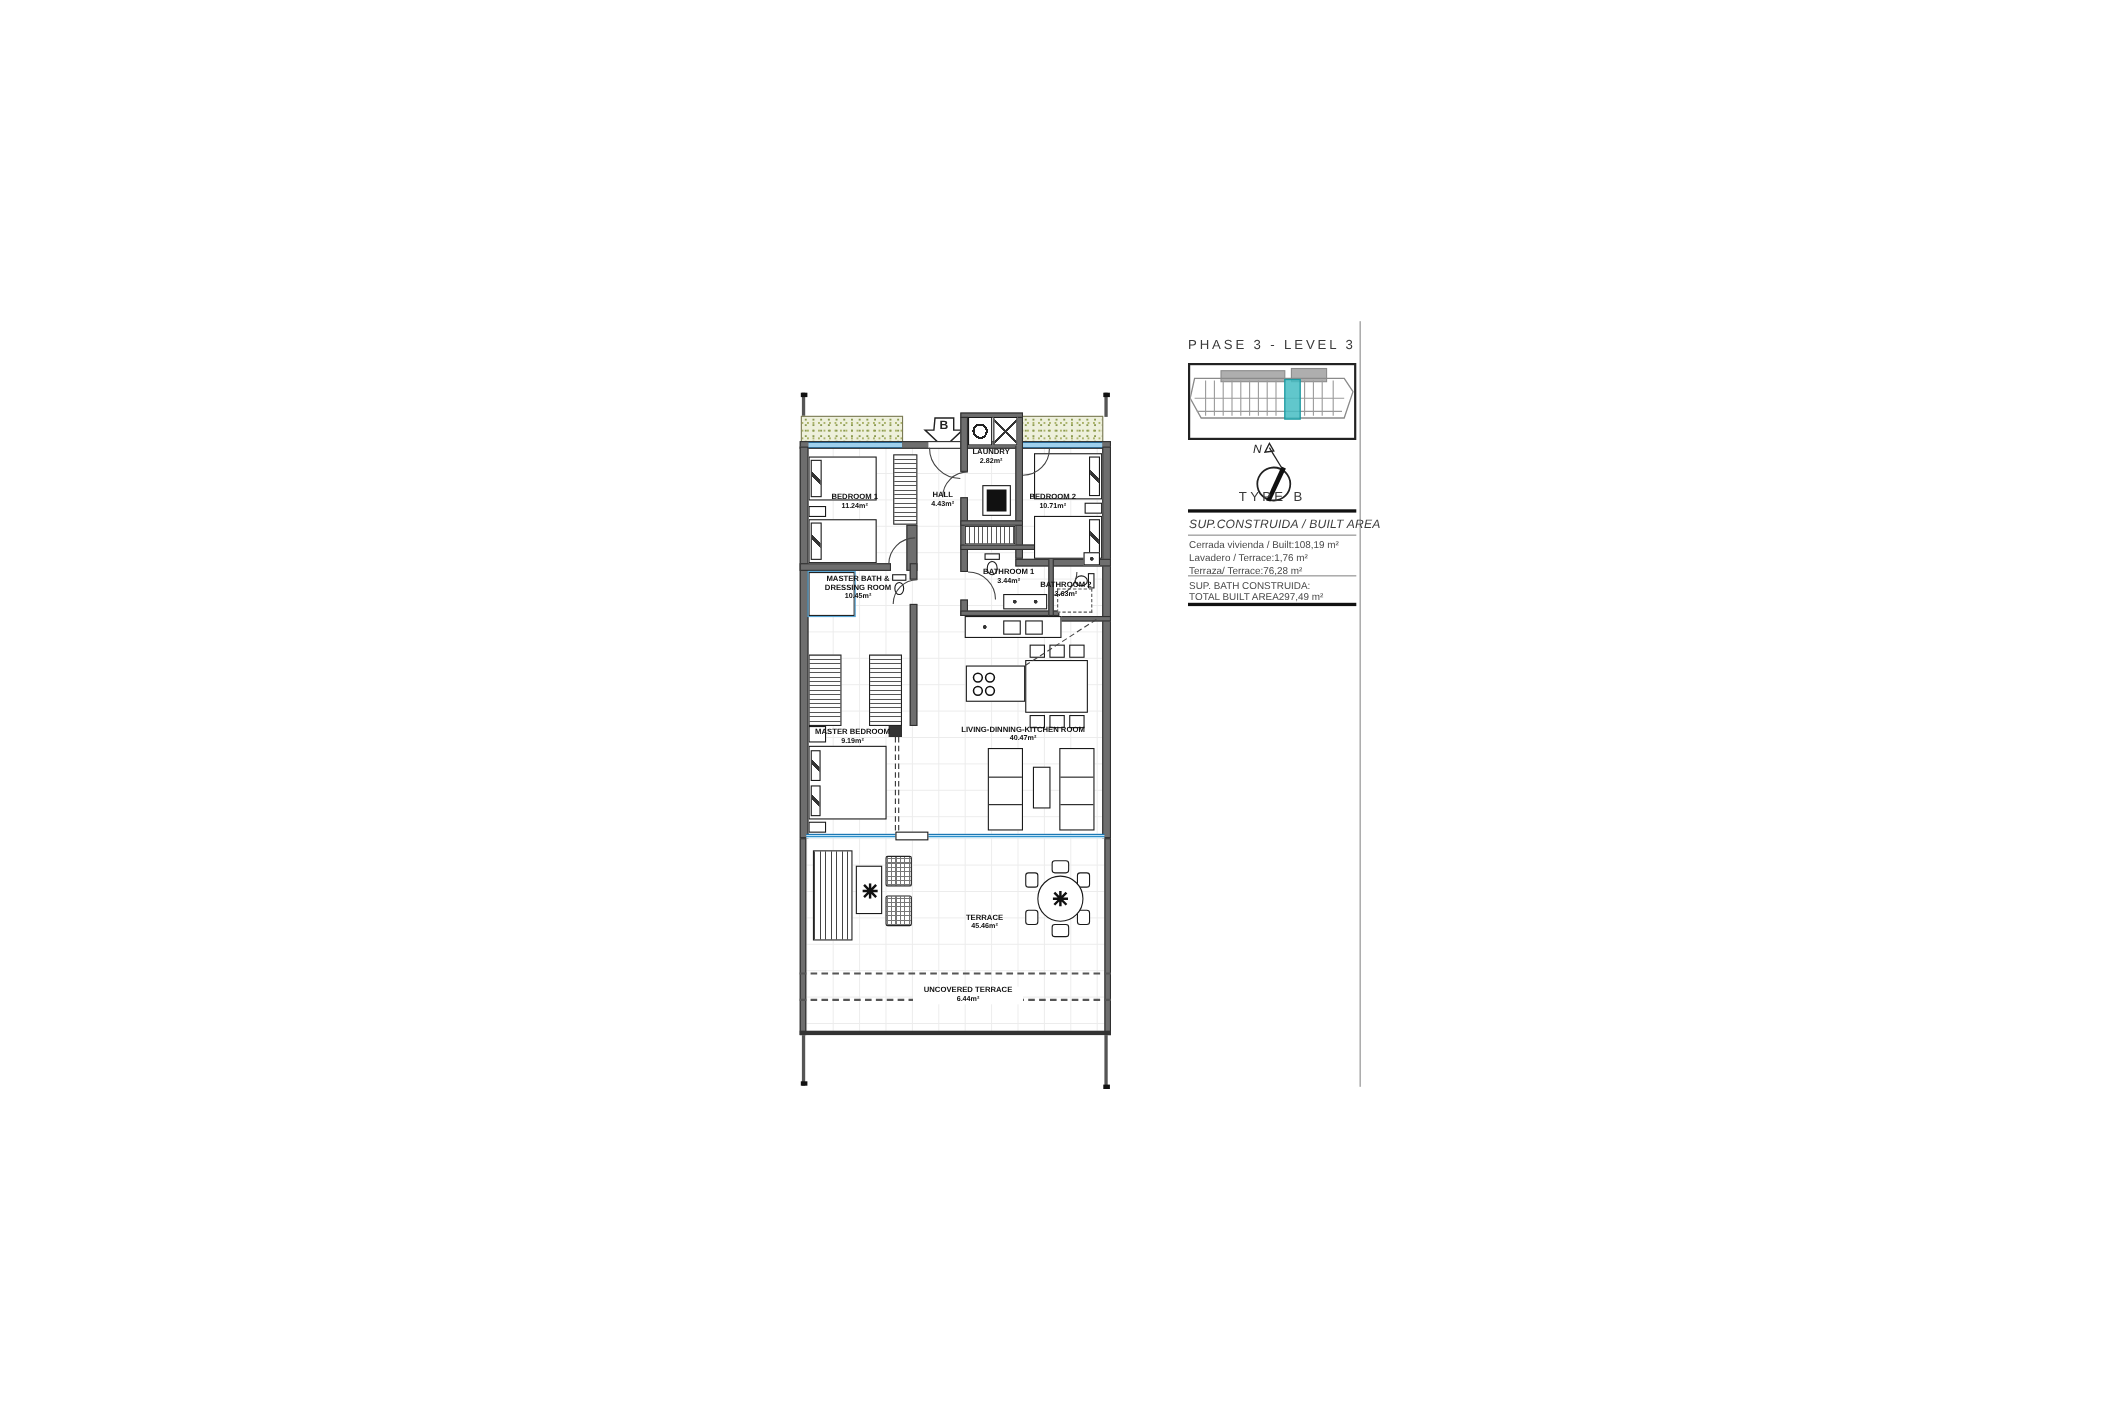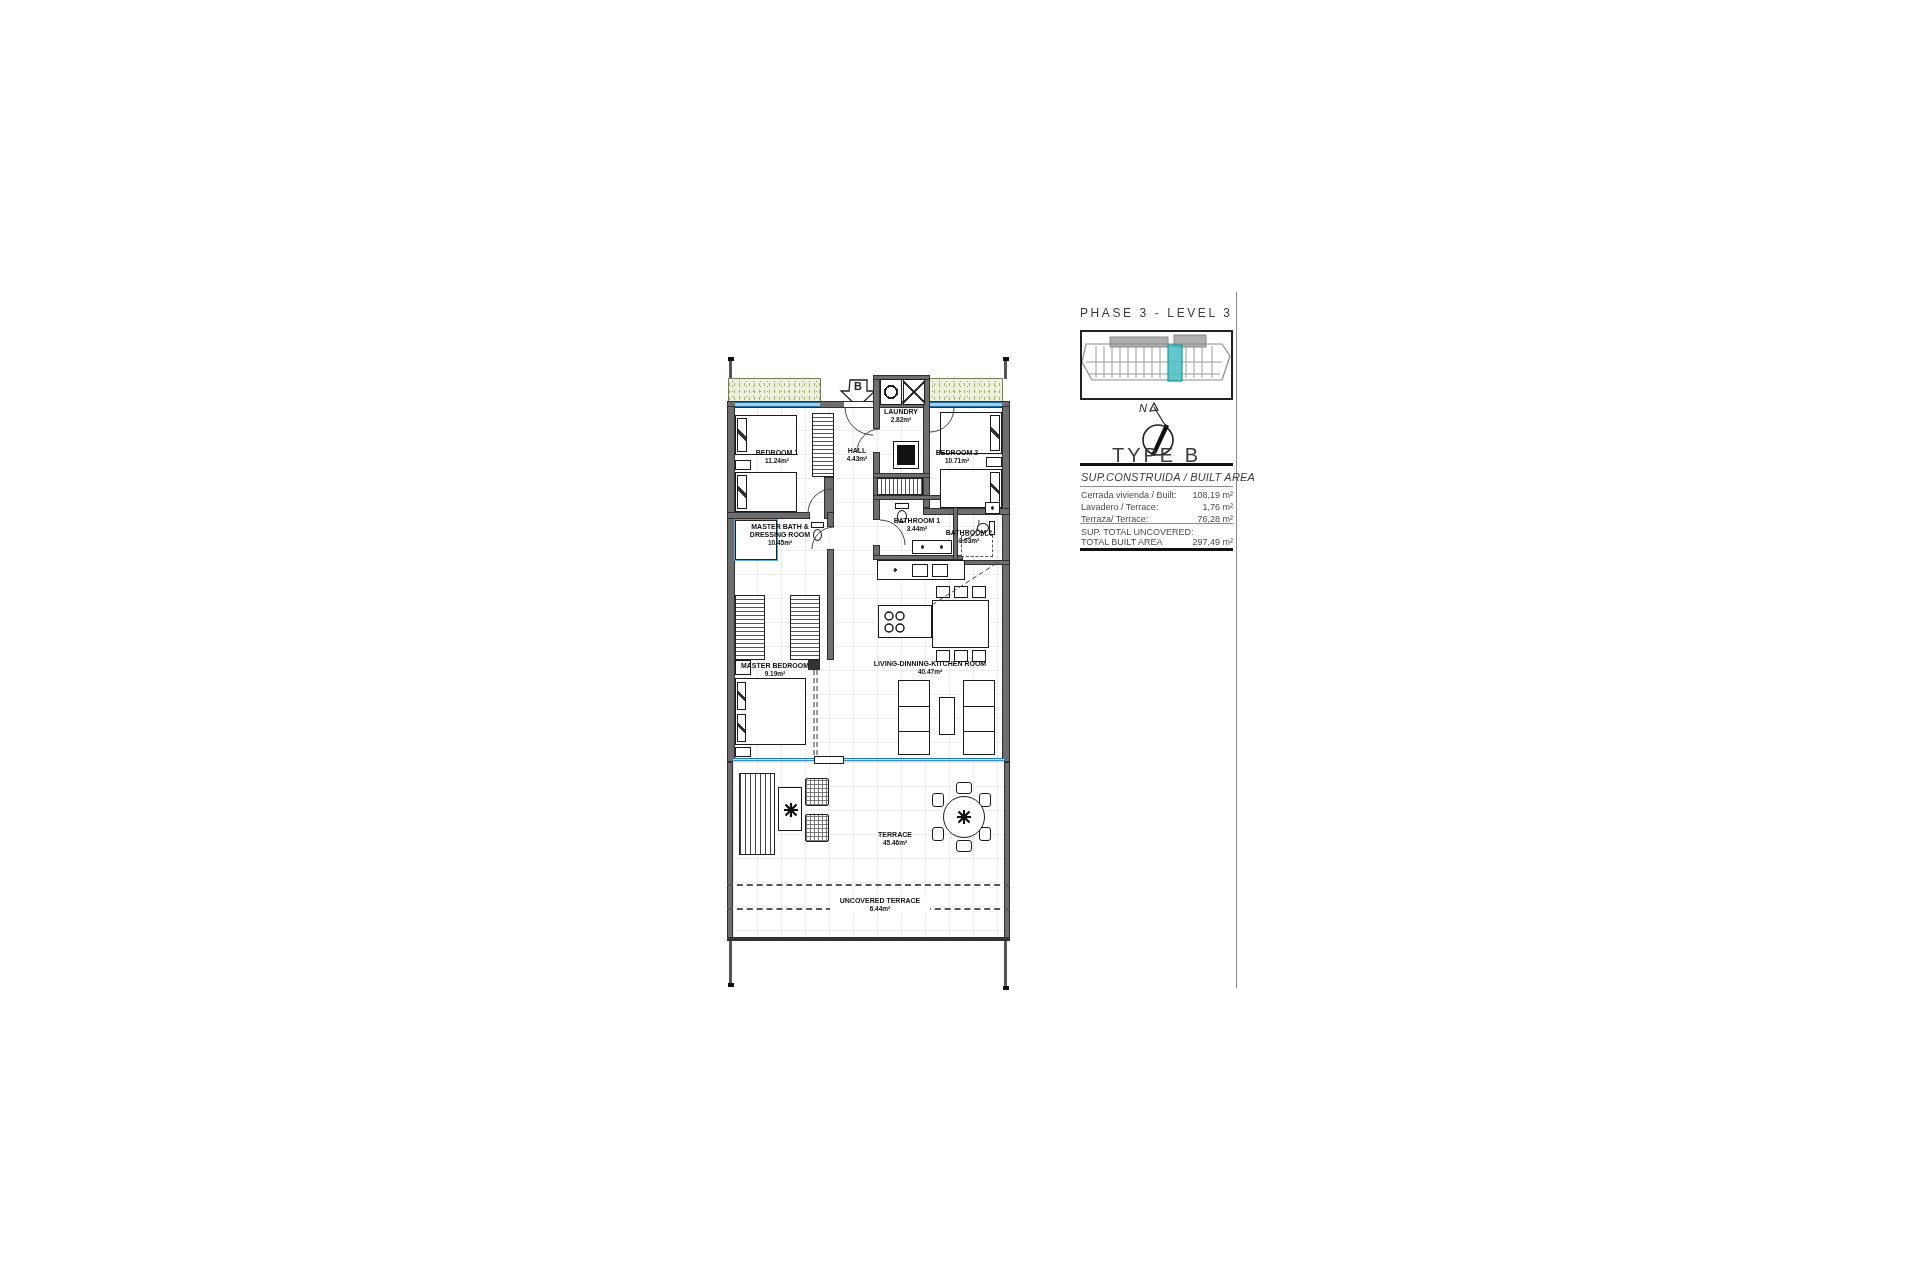--- a/index.html
+++ b/index.html
@@ -34,25 +34,25 @@
   .wht{background:#fff;border:1px solid #1a1a1a;}
   .pillow{background:#fff;border:1px solid #1a1a1a;
     background-image:linear-gradient(45deg,transparent 44%,#333 44% 56%,transparent 56%);}
   .dash-line{border-top:2px dashed #555;height:0;}
   .rlabel{font-size:7px;font-weight:700;line-height:1.15;text-align:center;
     color:#111;white-space:nowrap;transform-origin:center;}
   .rlabel .ar{font-weight:700;font-size:6.5px;display:block;}
   .plant{display:block;}
   
   .tb-phase{font-size:12px;letter-spacing:2.6px;color:#3a3a3a;font-weight:400;white-space:nowrap;}
-  .tb-type{font-size:20px;letter-spacing:3px;color:#3a3a3a;text-align:center;}
+  .tb-type{font-size:12px;letter-spacing:3px;color:#3a3a3a;text-align:center;}
   .bar{background:#111;}
   .thin{background:#8a8a8a;}
   .tb-head{font-size:11px;color:#3c3c3c;letter-spacing:.2px;white-space:nowrap;}
-  .tb-row{display:flex;justify-content:space-between;font-size:9px;color:#4a4a4a;}
+  .tb-row{display:flex;font-size:9px;color:#4a4a4a;}
   .tb-row .v{text-align:right;}
   .divider{background:#8a8a8a;}
 </style>
 </head>
 <body>
 
 <div class="abs" id="plan">
 
   <div class="abs floor" style="left:6px;top:49px;width:269px;height:352px;"></div>
   <div class="abs floor" style="left:6px;top:405px;width:271px;height:175px;"></div>
@@ -306,19 +306,19 @@
     <span>Lavadero / Terrace:</span>
     <span class="v">1,76 m²</span>
   </div>
   <div class="tb-row">
     <span>Terraza/ Terrace:</span>
     <span class="v">76,28 m²</span>
   </div>
 </div>
 <div class="abs thin" style="left:1080px;top:523px;width:153px;height:1px;"></div>
 <div class="abs tb-row" style="left:1081px;top:527px;width:152px;">
-  <span>SUP. TOTAL UNCOVERED:</span>
+  <span>SUP. BATH CONSTRUIDA:</span>
 </div>
 <div class="abs tb-row" style="left:1081px;top:537px;width:152px;">
   <span>TOTAL BUILT AREA</span>
   <span class="v">297,49 m²</span>
 </div>
 <div class="abs bar" style="left:1080px;top:548px;width:153px;height:3px;"></div>
 
 </body></html>

